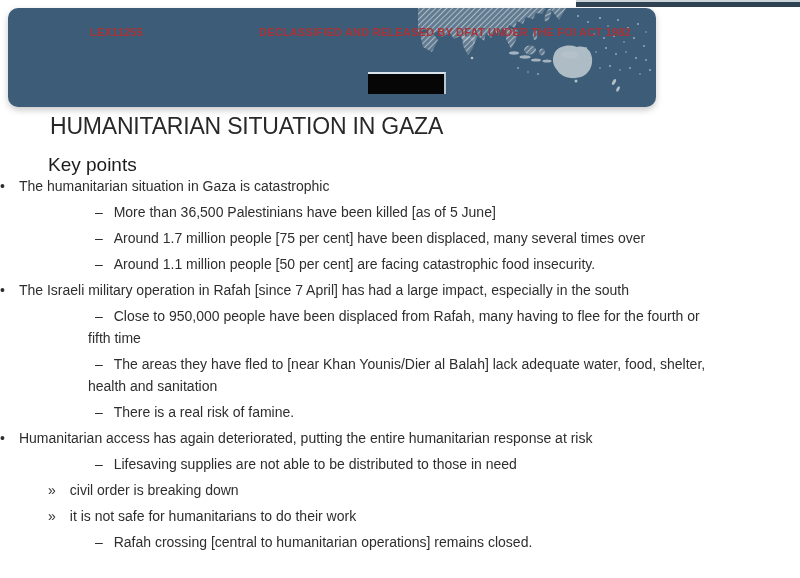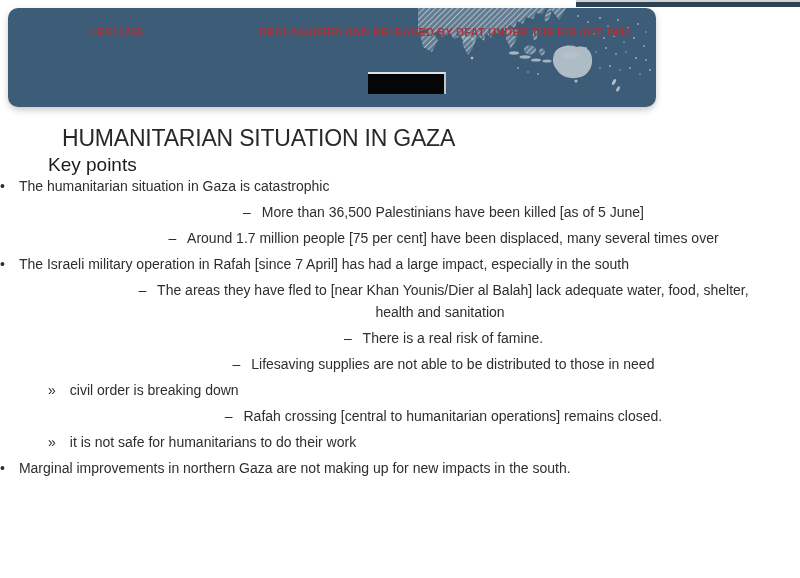--- a/index.html
+++ b/index.html
@@ -27,37 +27,37 @@
   .lbl.center{left:218px;padding-left:33px;}
   .lbl.doc{left:655px;}
   .redaction{
     position:absolute;left:360px;top:64px;width:76px;height:20px;
     background:#060606;z-index:4;
     border-top:2px solid #d8e3eb;border-right:2px solid #bac7d1;
   }
 
   
   .title{
-    position:absolute;left:50px;top:113px;margin:12px;
+    position:absolute;left:50px;top:113px;margin:0;
     font-size:23px;font-weight:500;color:#282828;letter-spacing:-.2px;
     line-height:26px;white-space:nowrap;
   }
   .section-heading{
     position:absolute;left:48px;top:155px;
     font-size:19px;color:#1c1c1c;line-height:20px;
   }
   .bullets{
     position:absolute;left:0;top:175px;width:792px;
     font-size:14px;color:#2e2e2e;
   }
   .item{
     line-height:22px;margin:0 0 4px 0;white-space:pre-line;
   }
   .item.lvl1{}
-  .item.lvl2{padding-left:88px;text-indent:7px;text-align:center;}
+  .item.lvl2{padding-left:88px;text-indent:7px;}
   .item.lvl3{padding-left:48px;}
 </style>
 </head>
 <body>
 
 <div class="strip-light"></div>
 <div class="strip-dark"></div>
 
 <div class="banner">
   <svg class="map" viewBox="0 0 238 99" preserveAspectRatio="none" aria-hidden="true">
@@ -141,22 +141,25 @@
 </div>
 
 <h1 class="title">HUMANITARIAN SITUATION IN GAZA</h1>
 
 <div class="section-heading">Key points</div>
 
 <div class="bullets">
     <div class="item lvl1">•  The humanitarian situation in Gaza is catastrophic</div>
     <div class="item lvl2">– &nbsp;More than 36,500 Palestinians have been killed [as of 5 June]</div>
     <div class="item lvl2">– &nbsp;Around 1.7 million people [75 per cent] have been displaced, many several times over</div>
+    <div class="item lvl2">– &nbsp;Around 1.1 million people [50 per cent] are facing catastrophic food insecurity.</div>
     <div class="item lvl1">•  The Israeli military operation in Rafah [since 7 April] has had a large impact, especially in the south</div>
+    <div class="item lvl2">– &nbsp;Close to 950,000 people have been displaced from Rafah, many having to flee for the fourth or
+fifth time</div>
     <div class="item lvl2">– &nbsp;The areas they have fled to [near Khan Younis/Dier al Balah] lack adequate water, food, shelter,
 health and sanitation</div>
     <div class="item lvl2">– &nbsp;There is a real risk of famine.</div>
+    <div class="item lvl1">•  Humanitarian access has again deteriorated, putting the entire humanitarian response at risk</div>
     <div class="item lvl2">– &nbsp;Lifesaving supplies are not able to be distributed to those in need</div>
     <div class="item lvl3">»  civil order is breaking down</div>
+    <div class="item lvl3">»  it is not safe for humanitarians to do their work</div>
     <div class="item lvl2">– &nbsp;Rafah crossing [central to humanitarian operations] remains closed.</div>
-    <div class="item lvl3">»  it is not safe for humanitarians to do their work</div>
-    <div class="item lvl1">•  Marginal improvements in northern Gaza are not making up for new impacts in the south.</div>
   </div>
 
 </body></html>

